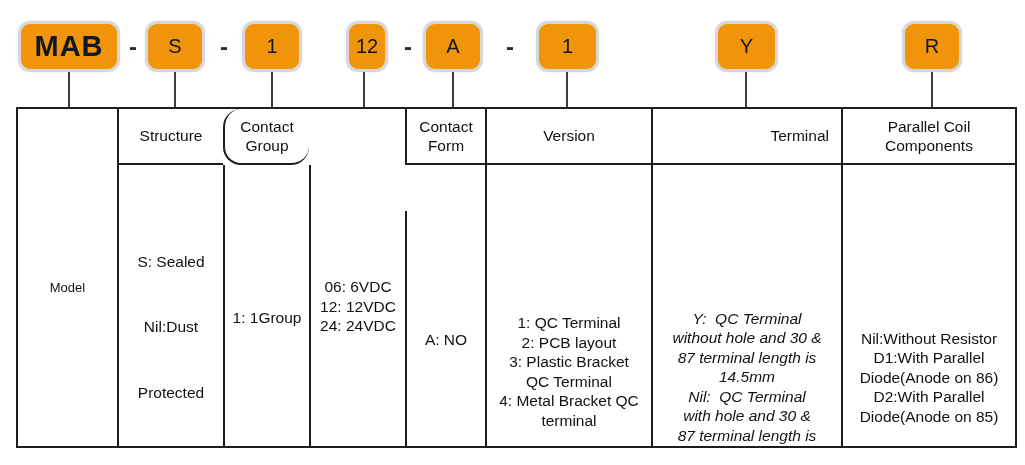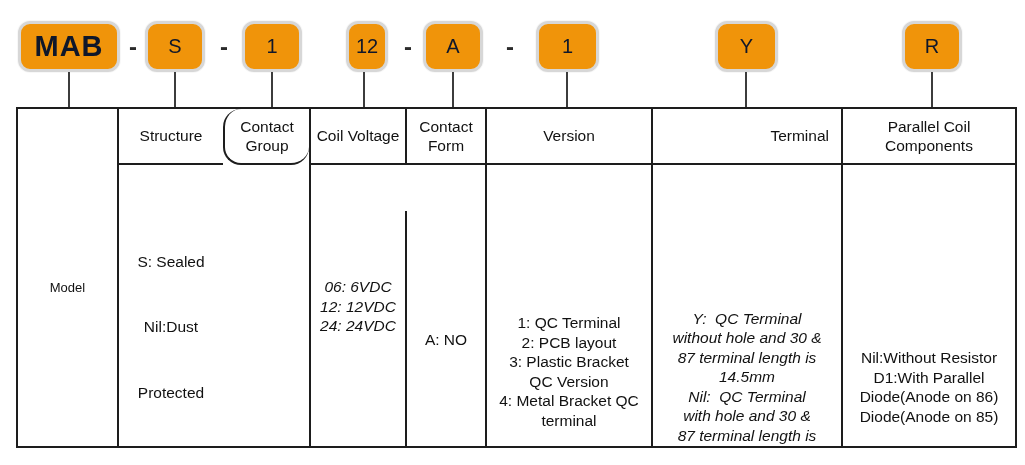--- a/index.html
+++ b/index.html
@@ -100,42 +100,42 @@
         <div>Structure</div>
       </div>
       <div class="cell bl bcell shift43" style="grid-column: 2; gap: 46px;">
         <div class="line">S: Sealed</div>
         <div class="line">Nil:Dust</div>
         <div class="line">Protected</div>
       </div>
       <div class="cell bl hcell " style="grid-column: 3; border-radius: 18px;">
         <div>Contact Group</div>
       </div>
-      <div class="cell bl hcell " style="grid-column: 4;">
-        <div>Coil Voltage</div>
+      <div class="cell bl bcell shift24" style="grid-column: 3;">
+        <div class="line">1: 1Group</div>
       </div>
-      <div class="cell bl bcell shift2" style="grid-column: 4; font-style: italic;">
+      <div class="cell bl bcell shift2" style="grid-column: 4;">
         <div class="line">06: 6VDC</div>
         <div class="line">12: 12VDC</div>
         <div class="line">24: 24VDC</div>
       </div>
       <div class="cell bl hcell " style="grid-column: 5;">
         <div>Contact Form</div>
       </div>
       <div class="cell bl bcell shift23" style="grid-column: 5;">
         <div class="line">A: NO</div>
       </div>
       <div class="cell bl hcell " style="grid-column: 6; justify-content: center;">
         <div>Version</div>
       </div>
       <div class="cell bl bcell b-bottom pb16" style="grid-column: 6;">
         <div class="line">1: QC Terminal</div>
         <div class="line">2: PCB layout</div>
         <div class="line">3: Plastic Bracket</div>
-        <div class="line">QC Version</div>
+        <div class="line">QC Terminal</div>
         <div class="line">4: Metal Bracket QC</div>
         <div class="line">terminal</div>
       </div>
       <div class="cell bl hcell h-right" style="grid-column: 7;">
         <div>Terminal</div>
       </div>
       <div class="cell bl bcell b-bottom pb1" style="grid-column: 7; font-style: italic;">
         <div class="line">Y:  QC Terminal</div>
         <div class="line">without hole and 30 &amp;</div>
         <div class="line">87 terminal length is</div>
@@ -144,16 +144,17 @@
         <div class="line">with hole and 30 &amp;</div>
         <div class="line">87 terminal length is</div>
       </div>
       <div class="cell bl hcell " style="grid-column: 8;">
         <div>Parallel Coil Components</div>
       </div>
       <div class="cell bl bcell b-bottom pb20" style="grid-column: 8; align-items: center;">
         <div class="line">Nil:Without Resistor</div>
         <div class="line">D1:With Parallel</div>
         <div class="line">Diode(Anode on 86)</div>
+        <div class="line">D2:With Parallel</div>
         <div class="line">Diode(Anode on 85)</div>
       </div>
     </div>
 </div>
 
 </body></html>

